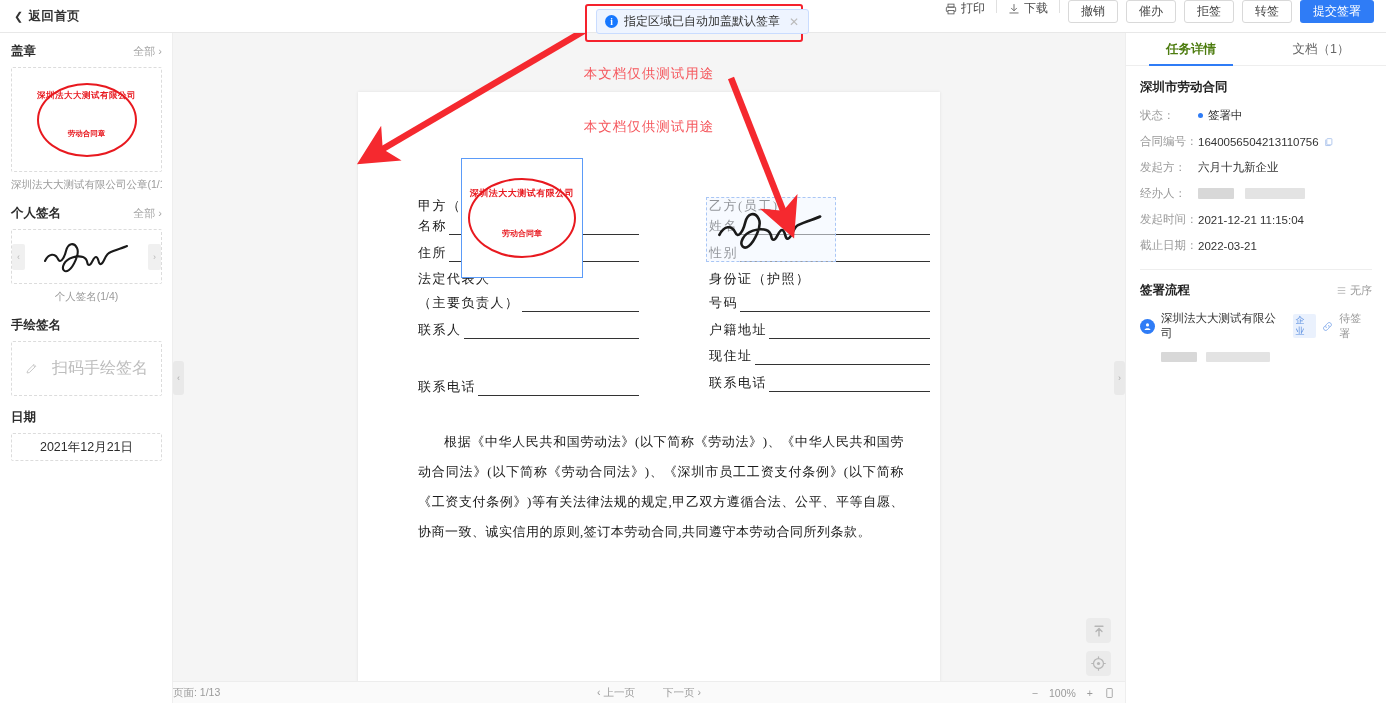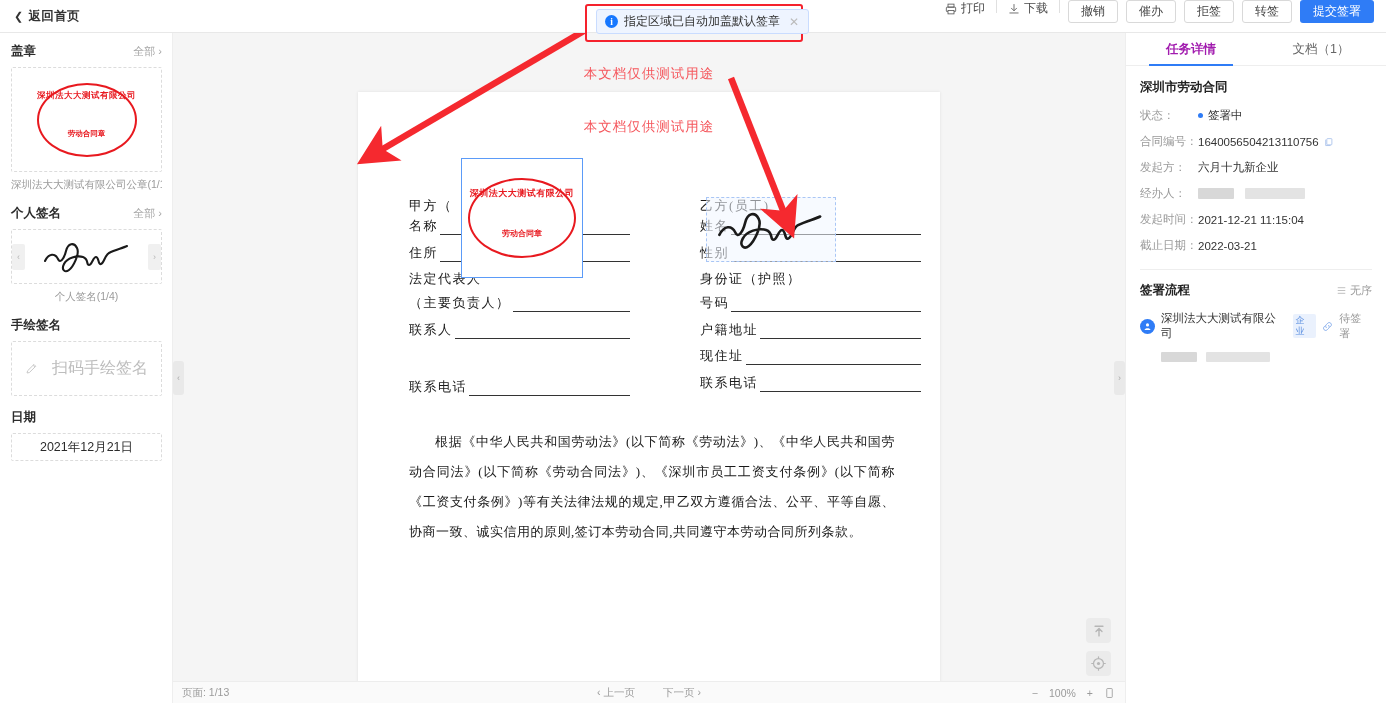--- a/index.html
+++ b/index.html
@@ -126,21 +126,21 @@
     position: absolute; top: 59px; left: 185px; width: 582px; height: 590px;
     background: #fff; box-shadow: 0 0 3px rgba(0,0,0,.09);
   }
   .wm {
     position: absolute; width: 100%; text-align: center;
     color: #f5565c; font-size: 13.5px; font-family: "Liberation Serif", serif;
     letter-spacing: 1px;
   }
   .wm-top { top: 28px; left: 0; }
 
-  .doc-body { position: absolute; top: 105px; left: 3px; width: 100%; }
+  .doc-body { position: absolute; top: 105px; left: 12px; width: 100%; }
   .col-row { display: flex; font-size: 13px; color: #1a1a1a;
     font-family: "Liberation Serif", "DejaVu Serif", serif; }
   .col { width: 50%; padding-left: 48px; }
   .fld { display: flex; align-items: flex-end; margin-bottom: 8.5px; white-space: nowrap; }
   .fld .lbl { letter-spacing: 1.5px; }
   .fld .line { flex: 1; border-bottom: 1px solid #333; height: 13px; margin-left: 2px; margin-right: 22px; }
   .fld.noline { margin-bottom: 2px; }
   .fld.blank { height: 22px; }
   .para {
     margin: 23px 48px 0 48px; font-size: 13px; line-height: 30px;
@@ -175,38 +175,38 @@
     display: flex; align-items: center; justify-content: center;
     margin-top: 8px; cursor: pointer;
   }
 
   
   .bottombar {
     position: absolute; bottom: 0; left: 173px; width: 952px; height: 22px;
     background: #fafafa; border-top: 1px solid #ededed;
     display: flex; align-items: center; font-size: 10.5px; color: #9a9a9a; z-index: 40;
   }
-  .pg-info { margin-left: 9px; }
+  .pg-info { }
   .pg-nav { position: absolute; left: 50%; transform: translateX(-50%);
     display: flex; gap: 28px; }
   .pg-nav span { cursor: pointer; }
   .zoom-ctl { position: absolute; right: 10px; display: flex; align-items: center; gap: 11px; }
   .zoom-ctl span { cursor: pointer; }
 
   
   .right-panel {
     position: absolute; top: 33px; right: 0; width: 261px; height: 670px;
     background: #fff; border-left: 1px solid #eee;
   }
   .tabs { display: flex; height: 33px; border-bottom: 1px solid #eee; }
   .tab {
     flex: 1; display: flex; align-items: center; justify-content: center;
     font-size: 12.5px; color: #666; cursor: pointer; position: relative;
   }
-  .tab.active { color: #a21caf; font-weight: 600; }
+  .tab.active { color: #4d7c0f; font-weight: 600; }
   .tab.active::after {
     content: ""; position: absolute; bottom: -1px; left: 18%; width: 64%;
     height: 2px; background: #2f7cf6;
   }
   .rp-body { padding: 13px 14px 0 14px; }
   .doc-name { font-size: 12.5px; font-weight: 700; color: #222; margin-bottom: 12px; }
   .kv { display: flex; font-size: 11.5px; margin-bottom: 11px; align-items: center; }
   .kv .k { color: #9a9a9a; width: 58px; flex-shrink: 0; }
   .kv .v { color: #333; display: flex; align-items: center; gap: 5px; }
   .dot { width: 5px; height: 5px; border-radius: 50%; background: #2f7cf6; display:inline-block; }

